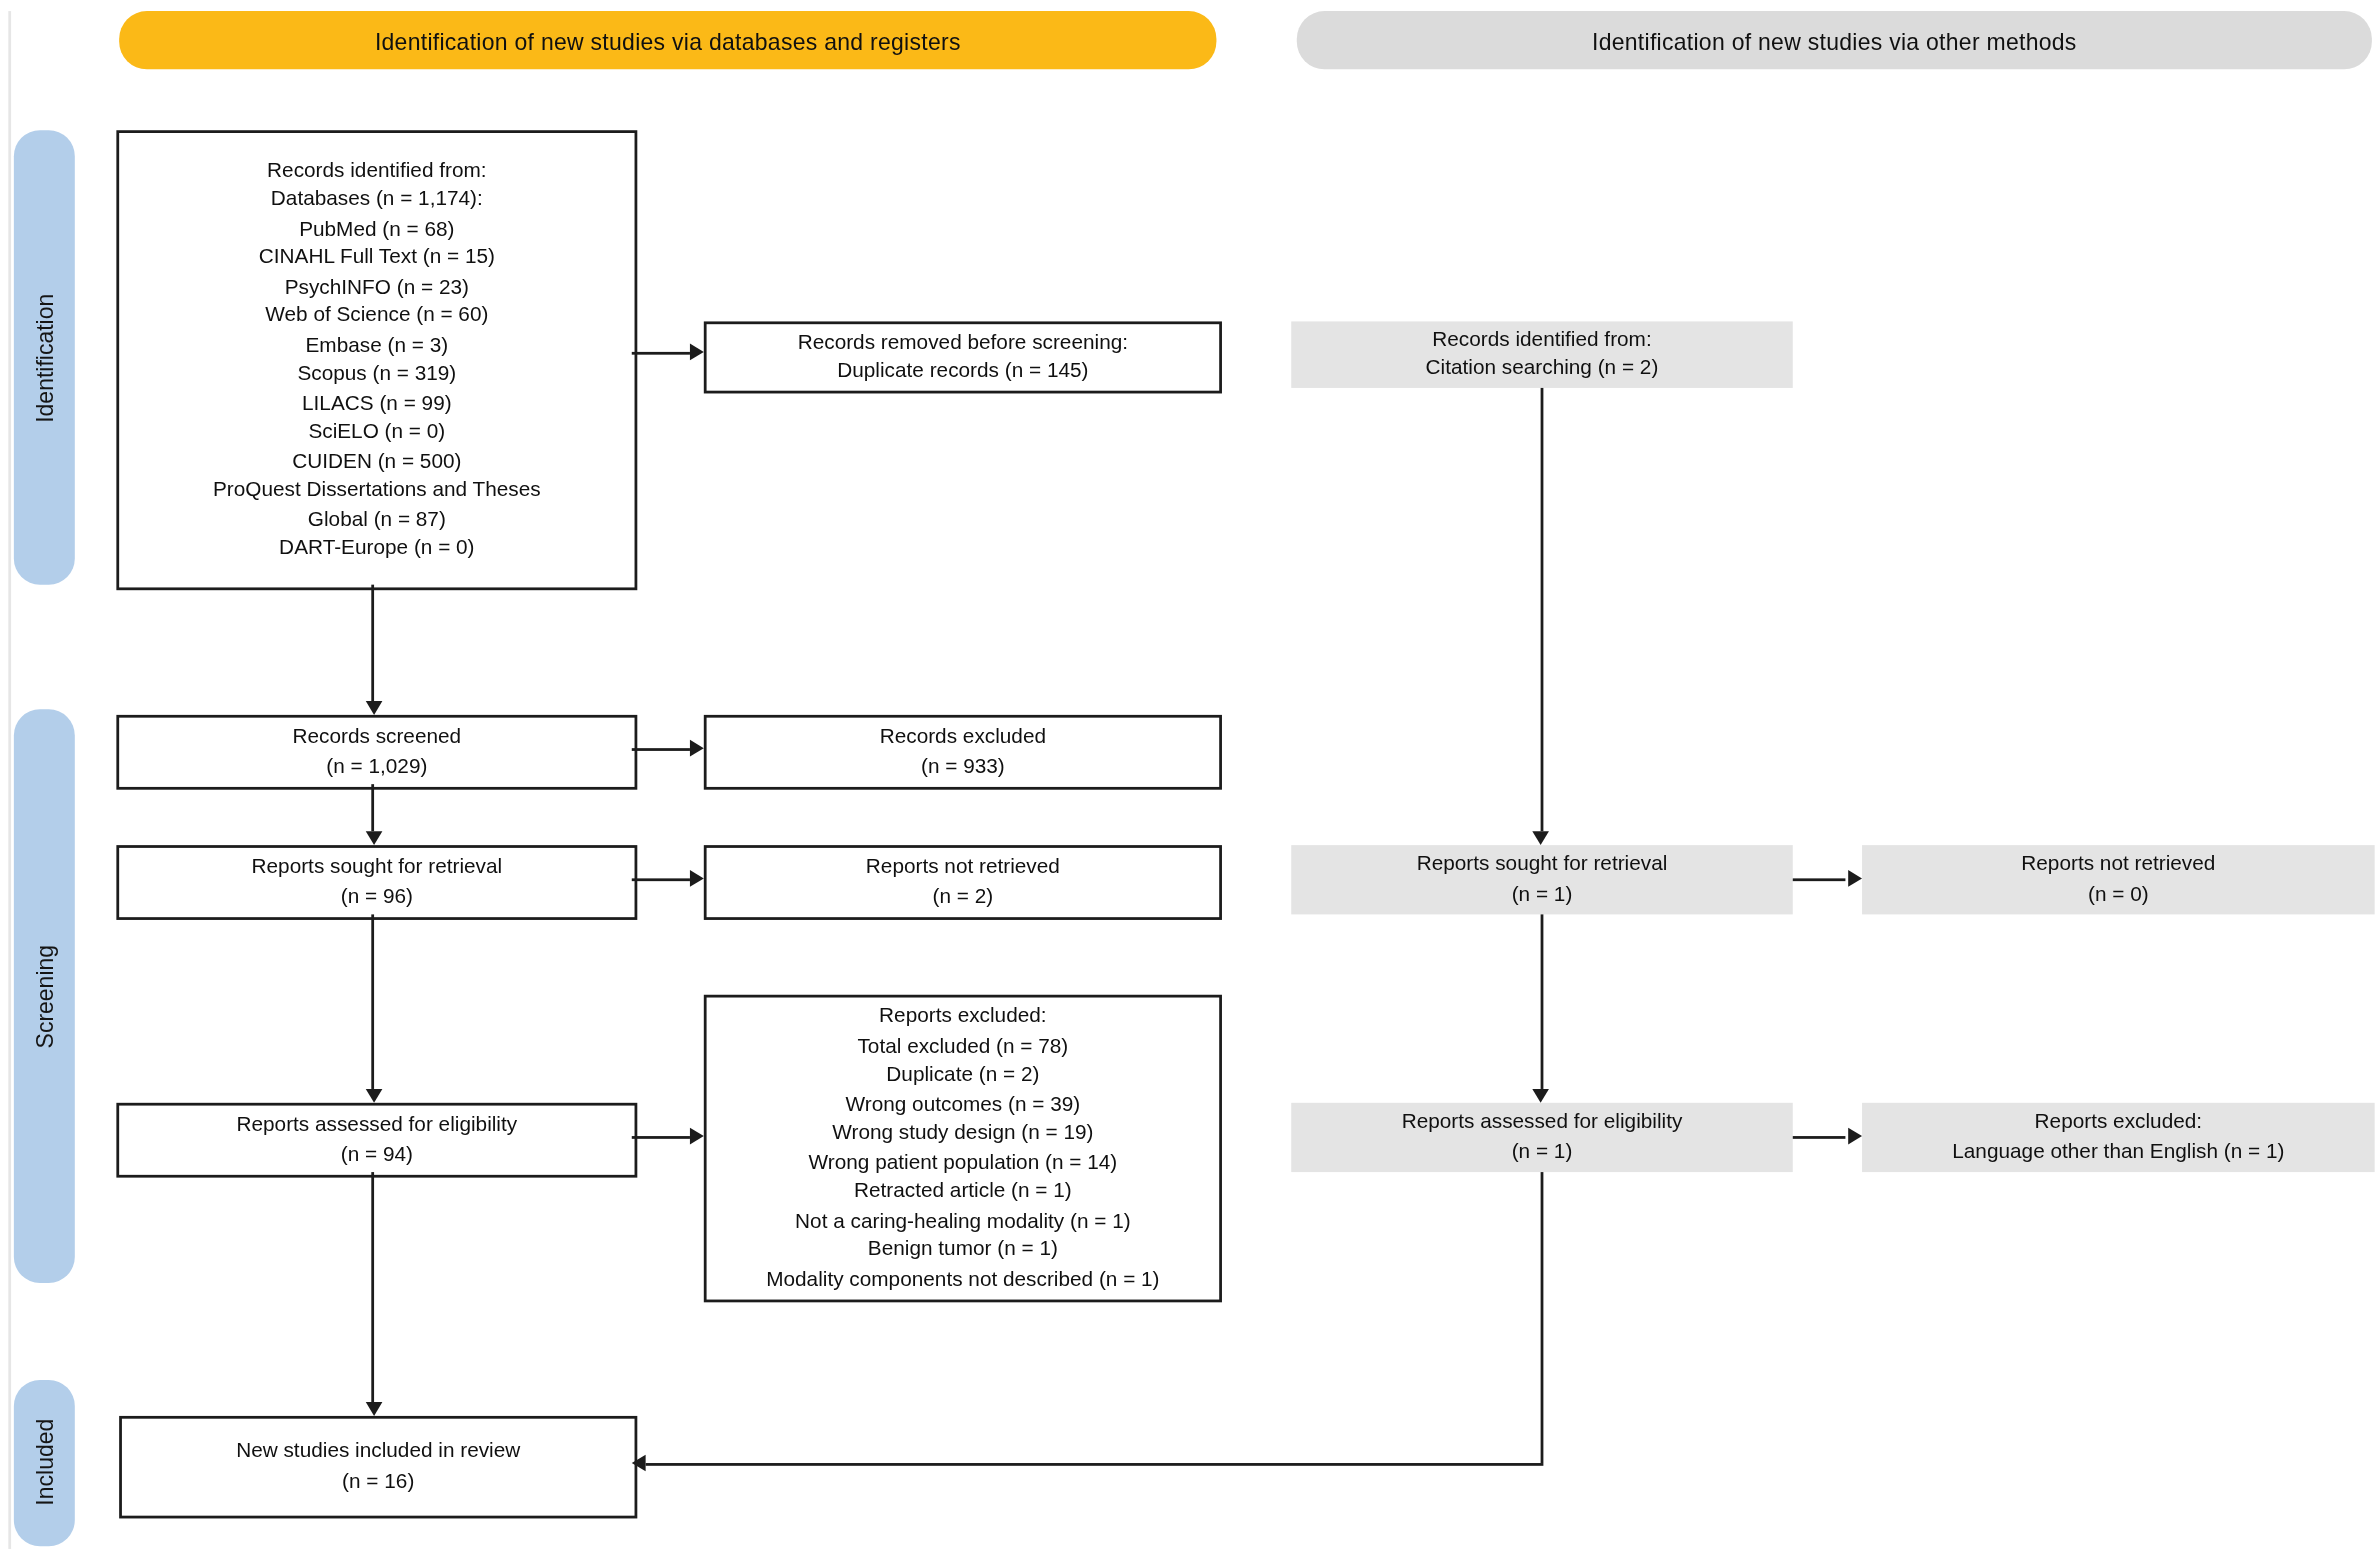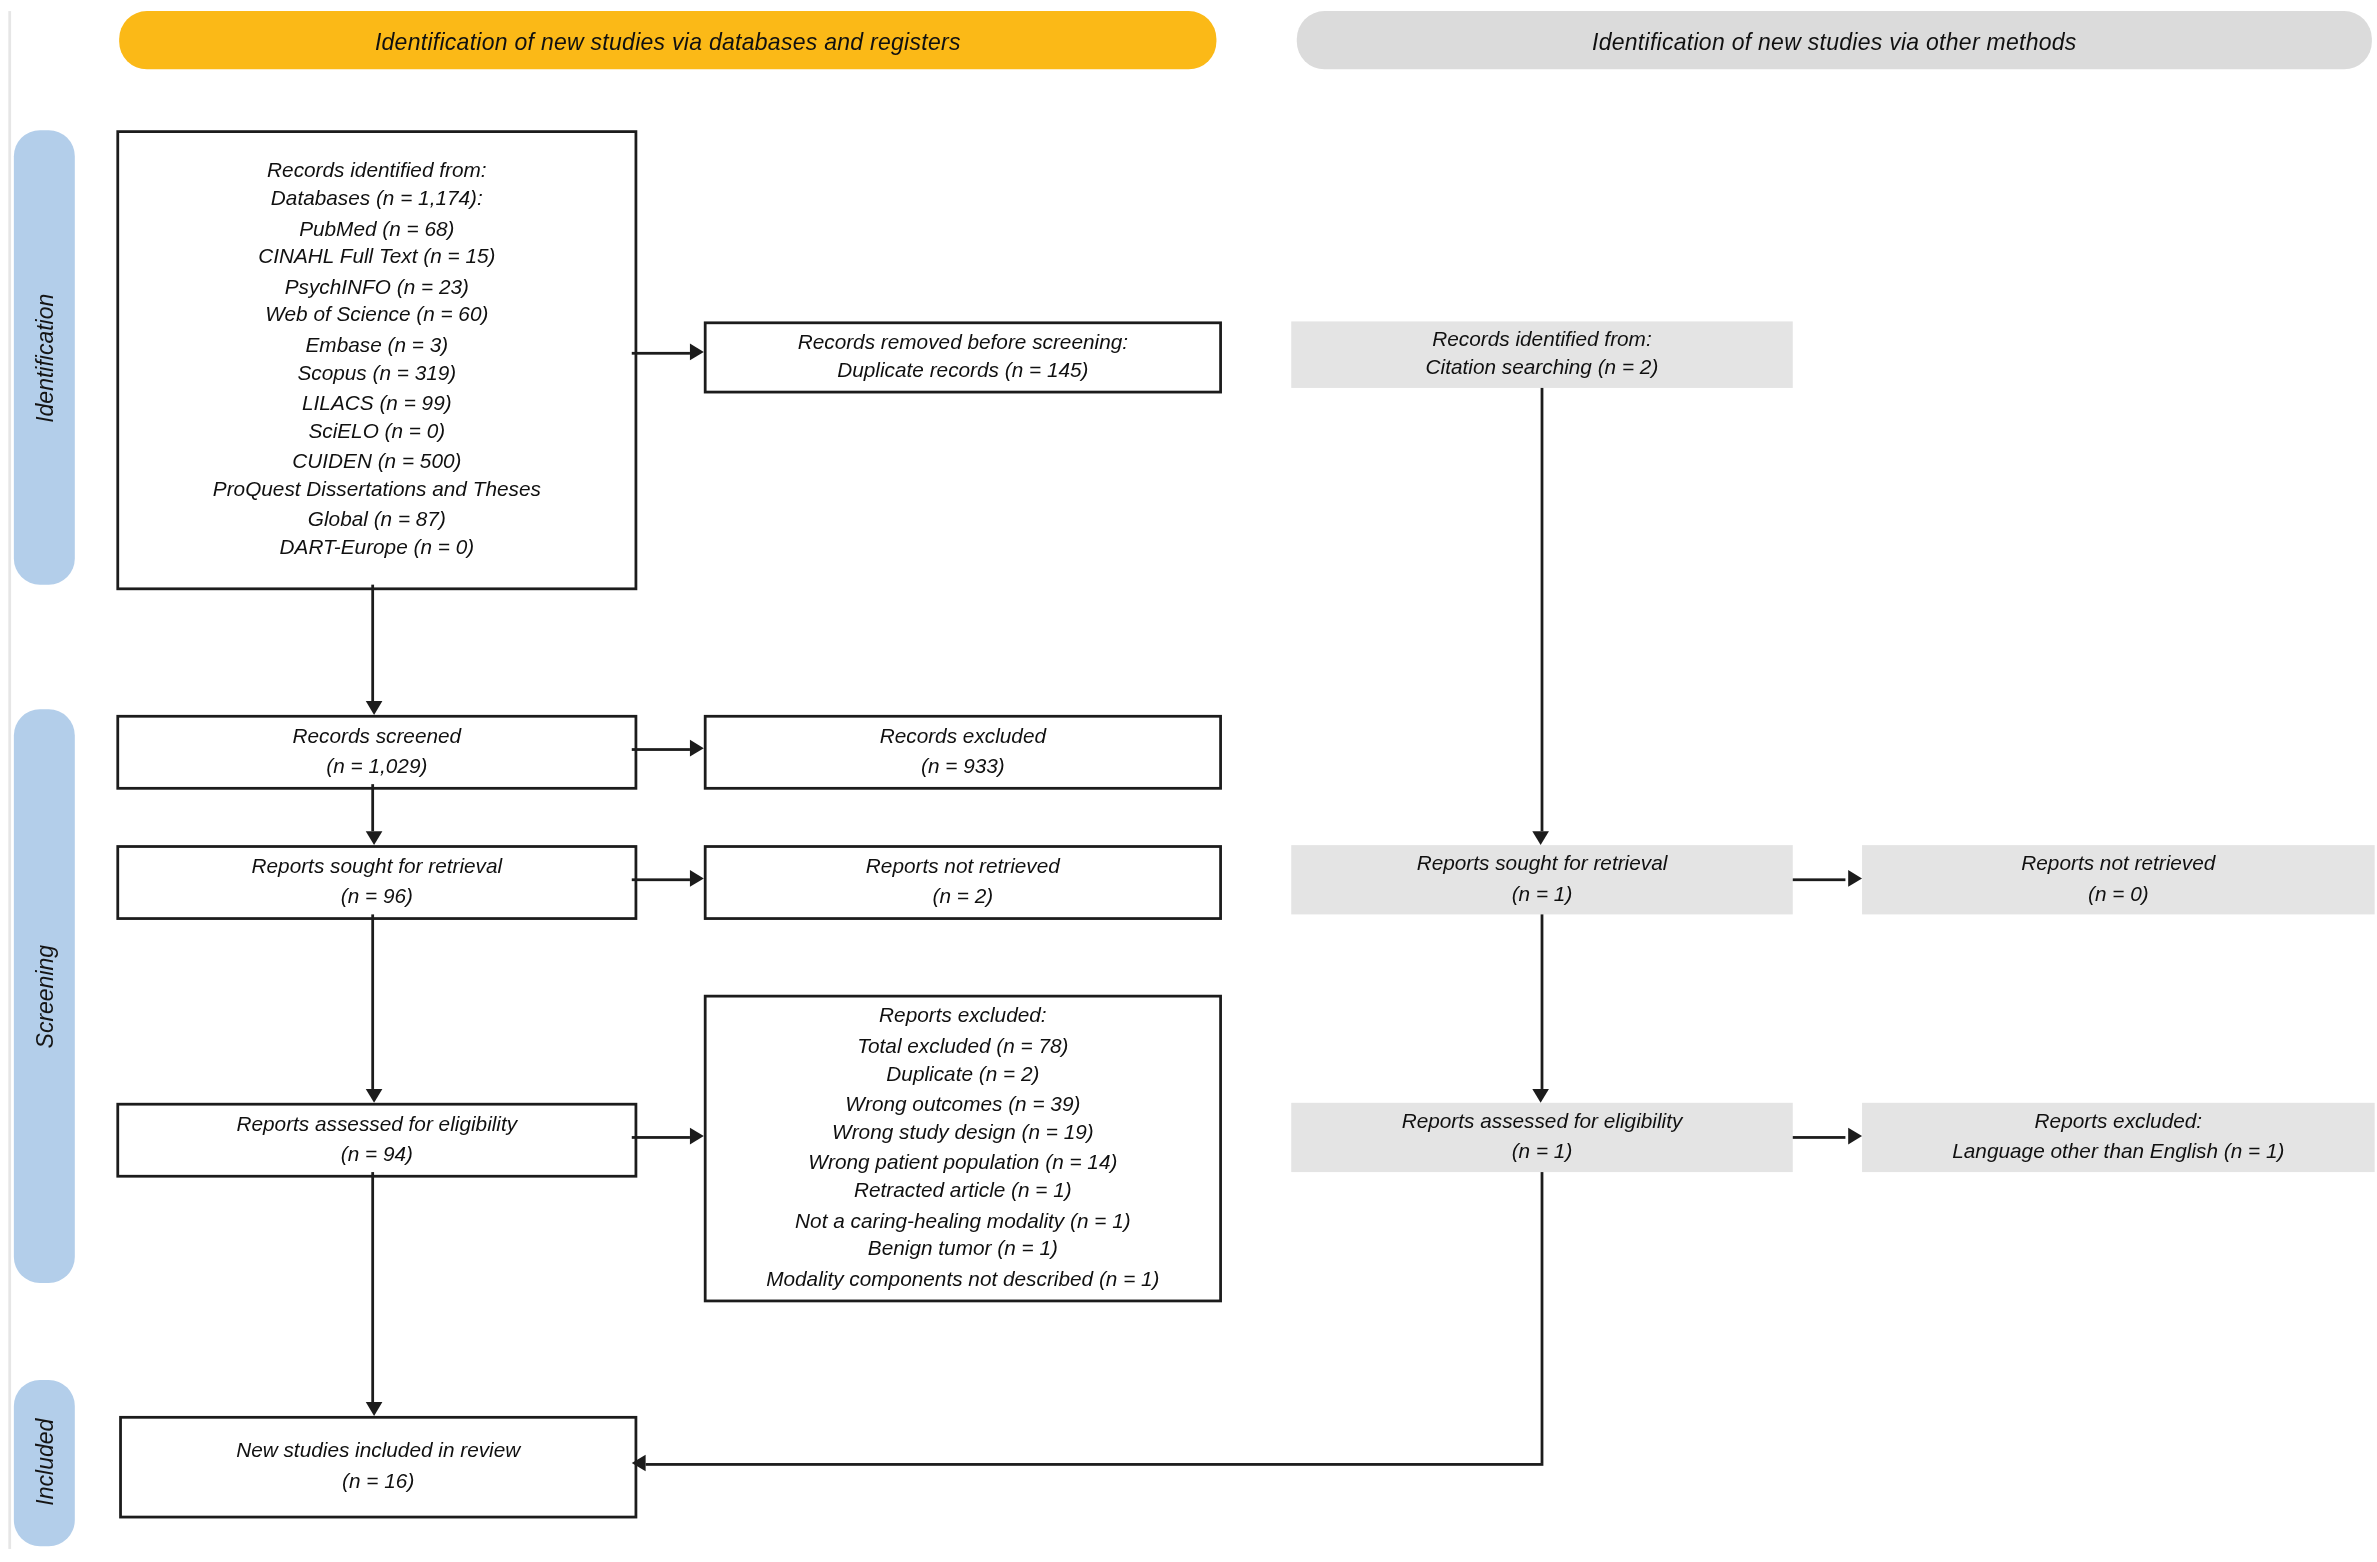--- a/index.html
+++ b/index.html
@@ -3,21 +3,21 @@
 <meta charset="utf-8">
 <style>
   :root{
     --banner-yellow:#FBB917;
     --banner-gray:#DBDBDB;
     --box-gray:#E4E4E4;
     --stage-blue:#B3CEEA;
     --line:#1C1C1C;
   }
   html,body{margin:0;padding:0;background:#fff;}
-  .viewport{width:2377px;height:1562px;overflow:hidden;background:#eab308;font-style:italic;}
+  .viewport{width:2377px;height:1562px;overflow:hidden;background:#eab308;}
   .canvas{
     position:relative;width:858px;height:564px;background:#fff;
     transform:scale(2.7709);transform-origin:0 0;
     font-family:"Liberation Sans", sans-serif;color:#101010;
   }
   .banner{
     position:absolute;border-radius:10px;display:flex;align-items:center;justify-content:center;
     font-size:8.3px;letter-spacing:0.1px;text-align:center;
   }
   .banner.yellow{background:var(--banner-yellow);}

